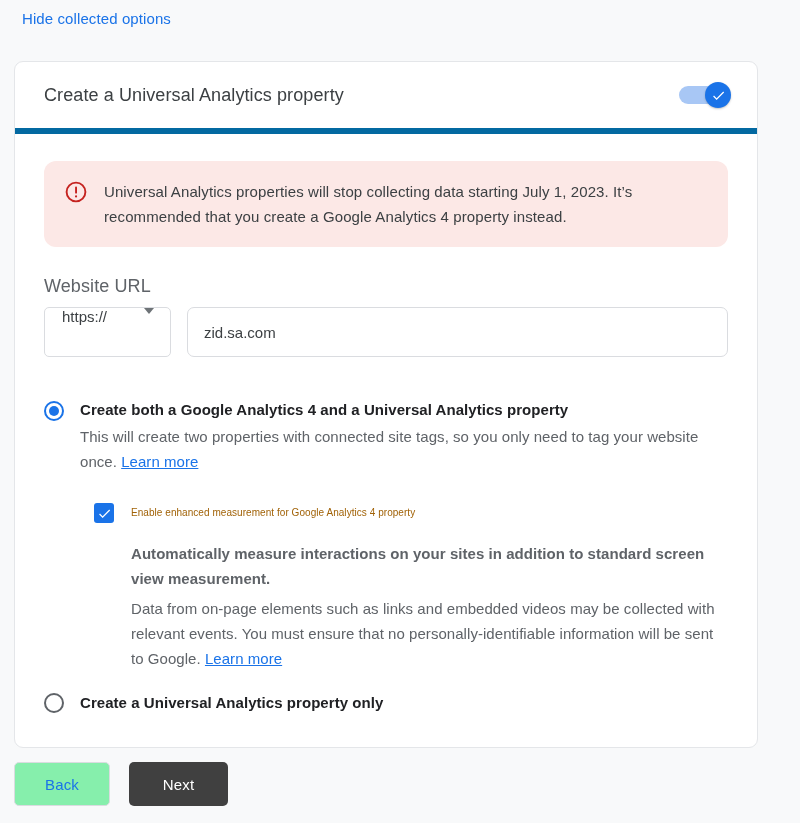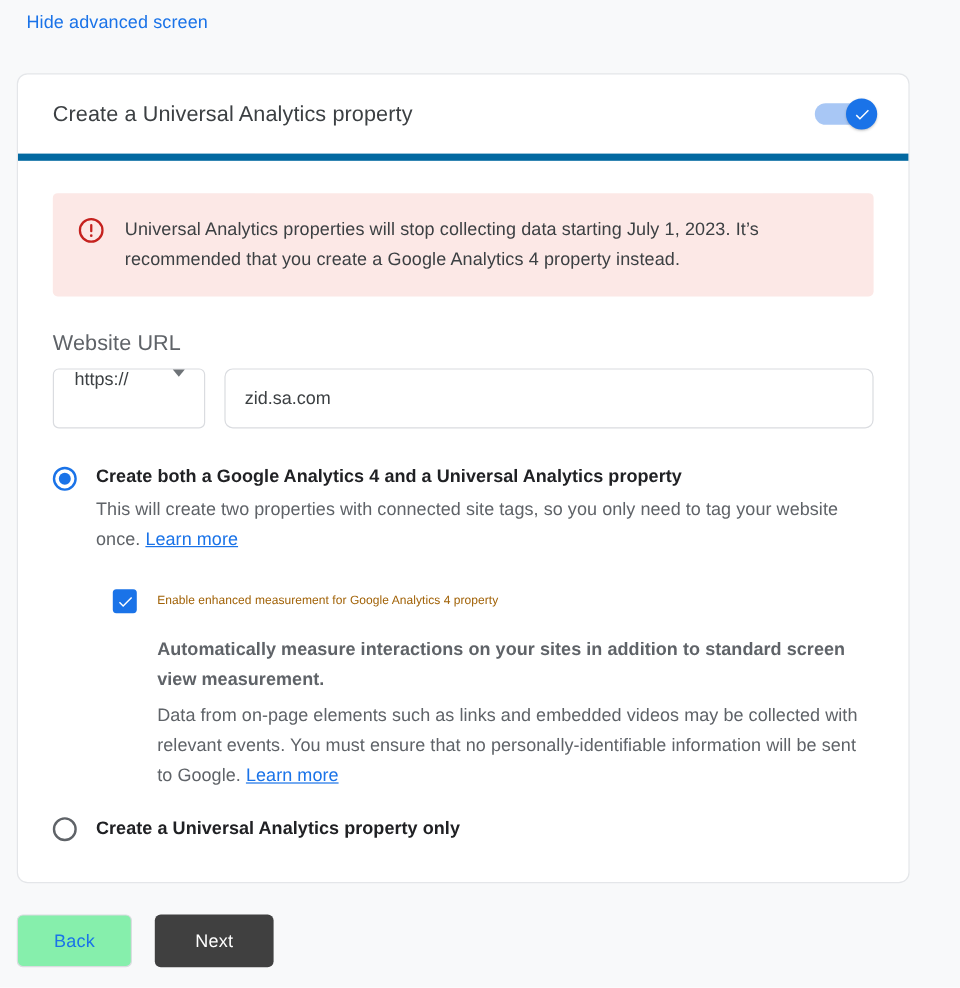--- a/index.html
+++ b/index.html
@@ -95,21 +95,21 @@
   .toggle .thumb svg { display: block; }
 
   
   .card-body {
     padding: 27px 29px 34px 29px;
   }
 
   
   .alert {
     background: #fce8e6;
-    border-radius: 4px;
+    border-radius: 12px;
     padding: 18px 22px 18px 20px;
     display: flex;
     align-items: flex-start;
     gap: 16px;
     box-sizing: border-box;
   }
   .alert-icon {
     flex: 0 0 auto;
     margin-top: 1px;
   }
@@ -168,21 +168,21 @@
     font-size: 15px;
     font-family: "Liberation Sans", sans-serif;
     color: #3c4043;
     background: #fff;
     outline: none;
   }
   .url-input::placeholder { color: #9aa0a6; }
 
   
   .option {
-    margin-top: 30px;
+    margin-top: 42px;
     display: flex;
     gap: 16px;
   }
   .option.second { margin-top: 21px; align-items: center; }
 
   .radio {
     flex: 0 0 auto;
     width: 20px;
     height: 20px;
     border-radius: 50%;
@@ -304,21 +304,21 @@
     background: #404040;
     color: #ffffff;
     font-weight: normal;
   }
 </style>
 </head>
 <body>
 
 <div class="page">
 
-  <div class="adv-link">Hide advanced screen</div>
+  <div class="adv-link">Hide collected options</div>
 
   <div class="card">
 
     <div class="card-header">
       <div class="card-title">Create a Universal Analytics property</div>
 
       <div class="toggle">
         <div class="track"></div>
         <div class="thumb">
           <svg width="15" height="15" viewBox="0 0 24 24">

